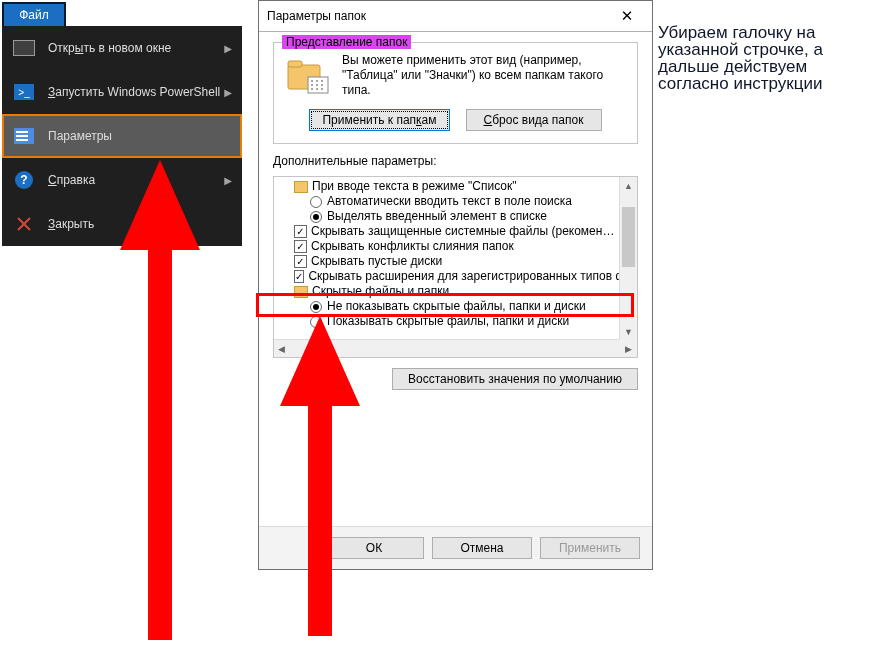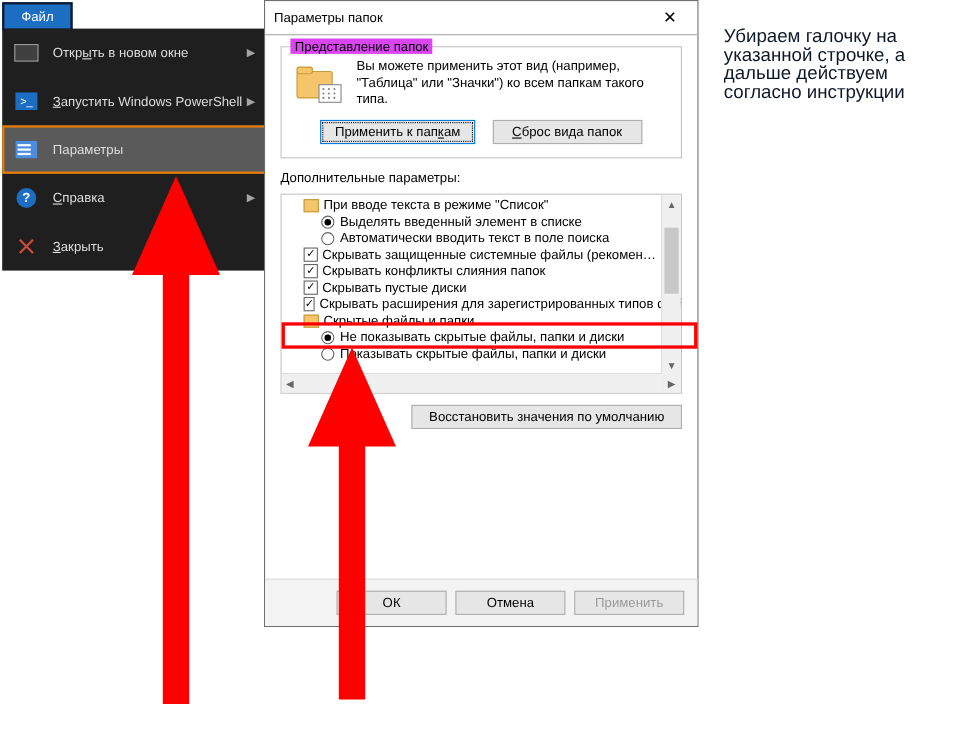--- a/index.html
+++ b/index.html
@@ -16,21 +16,21 @@
   .ico-ps{width:20px;height:16px;background:#1b6ec2;color:#fff;display:flex;align-items:center;justify-content:center;font-size:10px}
   .ico-param svg{display:block}
   .ico-help{width:18px;height:18px;border-radius:9px;background:#1b6ec2;color:#fff;display:flex;align-items:center;justify-content:center;font-weight:bold}
   .ico-close svg{display:block}
 
   
   .arrow{position:absolute;pointer-events:none}
   .arrow svg{display:block}
 
   
-  .dlg{position:absolute;left:240px;top:0;width:395px;height:570px;background:#fff;border:1px solid #707070;box-sizing:border-box}
+  .dlg{position:absolute;left:258px;top:0;width:395px;height:570px;background:#fff;border:1px solid #707070;box-sizing:border-box}
   .titlebar{height:30px;display:flex;align-items:center;padding:0 8px;border-bottom:1px solid #e0e0e0}
   .titlebar .t{flex:1}
   .titlebar .x{width:34px;text-align:center;font-size:15px}
   .tabs{display:flex;align-items:flex-end;height:24px;padding-left:8px;margin-top:4px}
   .tab{padding:3px 12px;border:1px solid #b0b0b0;border-bottom:none;background:#f6f6f6;margin-right:-1px}
   .tab.active{background:#fff;position:relative;z-index:2}
   .tabline{height:1px;background:#b0b0b0;margin-top:-1px}
   .body{padding:10px 14px}
   .group{border:1px solid #c5c5c5;padding:10px 10px 12px;margin-bottom:10px;position:relative}
   .group>legend,.legend{position:absolute;top:-8px;left:8px;background:#d946ef;padding:0 4px;font-size:12px}
@@ -156,26 +156,26 @@
       </div>
 
       <div class="lbl">Дополнительные параметры:</div>
       <div class="tree">
         <div class="treein">
           <div class="row ind1">
               <span class="fold"></span>
               <span>При вводе текста в режиме "Список"</span>
             </div>
           <div class="row ind2">
+              <span class="rad"></span>
+              <span>Автоматически вводить текст в поле поиска</span>
+            </div>
+          <div class="row ind2">
               <span class="rad on"></span>
               <span>Выделять введенный элемент в списке</span>
-            </div>
-          <div class="row ind2">
-              <span class="rad"></span>
-              <span>Автоматически вводить текст в поле поиска</span>
             </div>
           <div class="row ind1">
               <span class="chk">✓</span>
               <span>Скрывать защищенные системные файлы (рекомен…</span>
             </div>
           <div class="row ind1">
               <span class="chk">✓</span>
               <span>Скрывать конфликты слияния папок</span>
             </div>
           <div class="row ind1">

